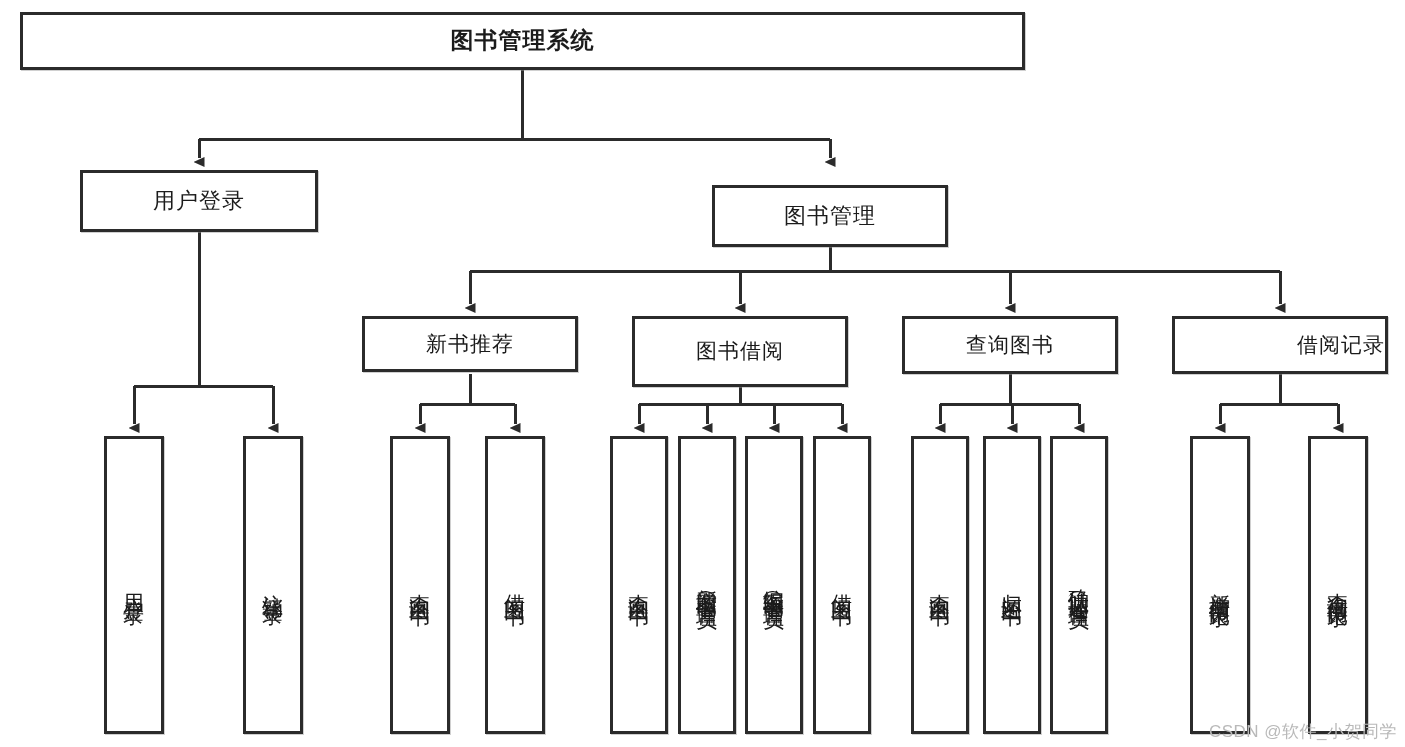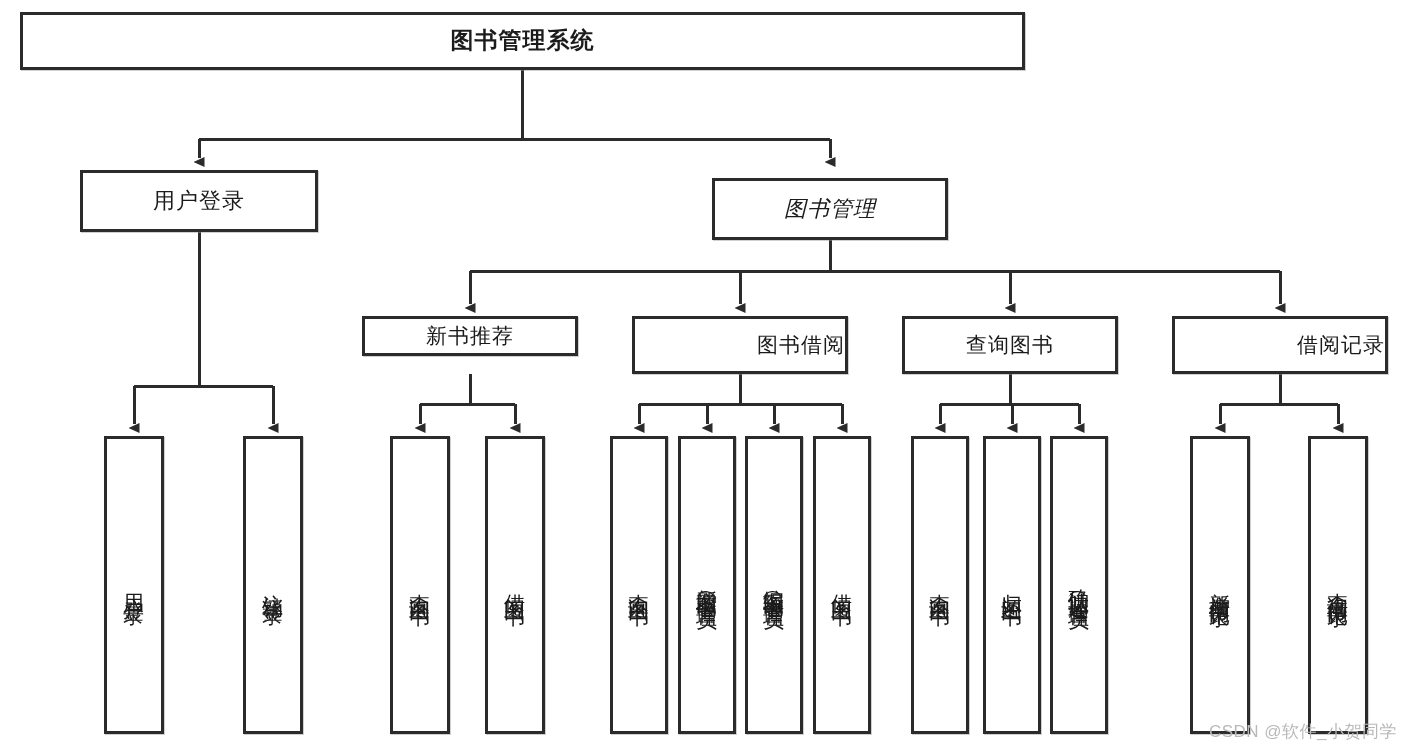--- a/index.html
+++ b/index.html
@@ -129,28 +129,28 @@
     </g>
   </svg>
 
   <div class="node level-0" style="left:20px; top:12px; width:1005px; height:58px;">
     <span class="node-label">图书管理系统</span>
   </div>
 
   <div class="node level-1" style="left:80px; top:170px; width:238px; height:62px;">
     <span class="node-label">用户登录</span>
   </div>
-  <div class="node level-1" style="left:712px; top:178px; width:236px; height:62px;font-style:italic;">
+  <div class="node level-1" style="left:712px; top:185px; width:236px; height:62px;">
     <span class="node-label">图书管理</span>
   </div>
 
-  <div class="node level-2" style="left:362px; top:316px; width:216px; height:40px;">
+  <div class="node level-2" style="left:362px; top:316px; width:216px; height:56px;">
     <span class="node-label">新书推荐</span>
   </div>
-  <div class="node level-2" style="left:632px; top:316px; width:216px; height:58px;justify-content:flex-end;">
+  <div class="node level-2" style="left:632px; top:316px; width:216px; height:71px;">
     <span class="node-label">图书借阅</span>
   </div>
   <div class="node level-2" style="left:902px; top:316px; width:216px; height:58px;">
     <span class="node-label">查询图书</span>
   </div>
   <div class="node level-2" style="left:1172px; top:316px; width:216px; height:58px;justify-content:flex-end;">
     <span class="node-label">借阅记录</span>
   </div>
 
   <div class="node leaf" style="left:104px; top:436px; width:60px; height:298px;">

